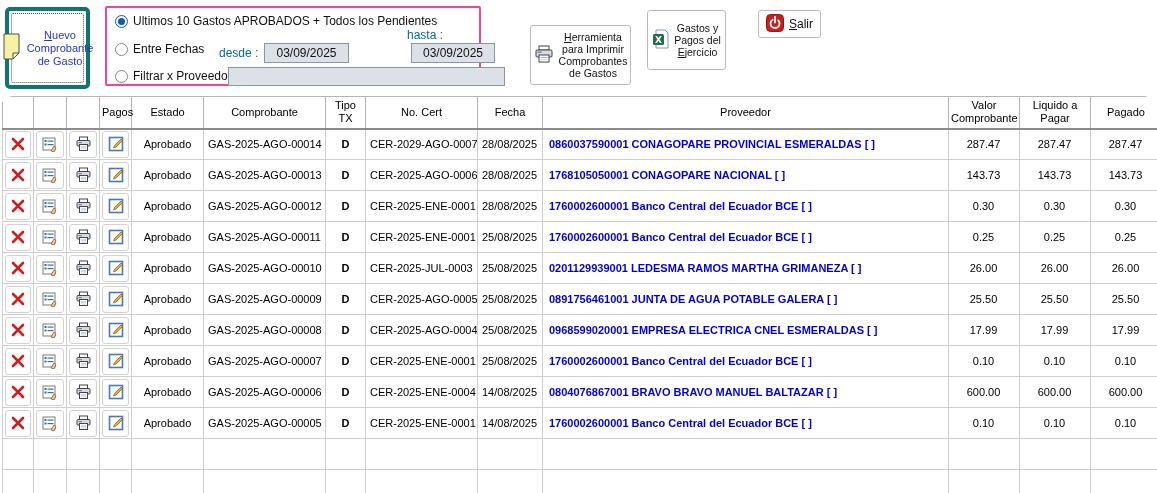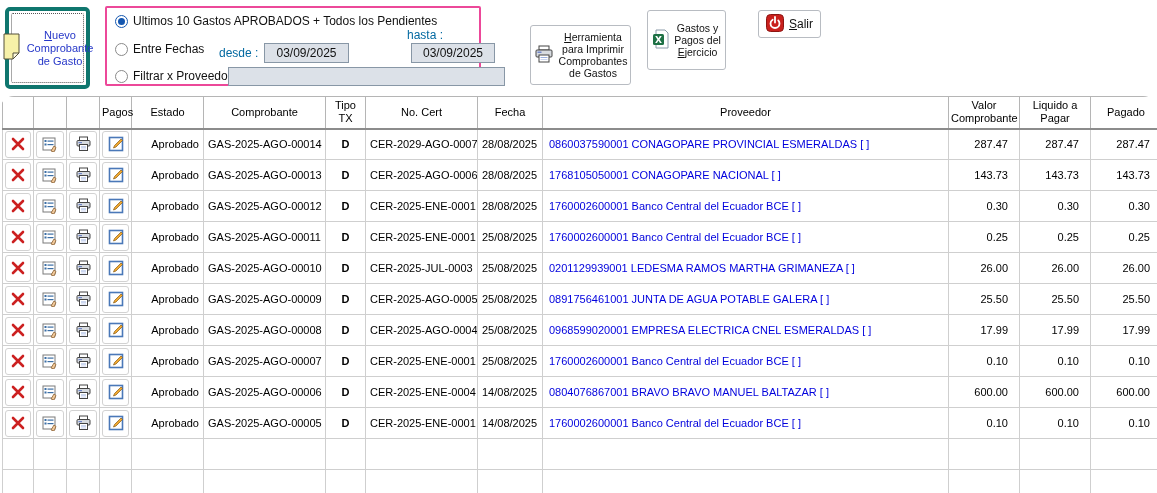--- a/index.html
+++ b/index.html
@@ -33,24 +33,24 @@
              font-size:10.5px; line-height:12px; color:#111; text-align:center; cursor:pointer; }
   .u-first::first-letter { text-decoration:underline; }
   .salir-label { font-size:12px; color:#111; }
 
   
   .grid { position:absolute; left:0; top:96px; width:1157px; height:472px; overflow:hidden;border-radius:14px; }
   table { border-collapse:collapse; table-layout:fixed; width:1159px; margin-left:2px; font-size:11px; }
   th { border:1px solid #b5b5b5; border-bottom:2px solid #8c8c8c; height:32px;
        font-weight:400; text-align:center; line-height:13px; padding:0 2px; color:#000; background:#fff; }
   td { border:1px solid #cfcfcf; height:31px; padding:0 4px; color:#000; background:#fff; overflow:hidden; white-space:nowrap; }
-  td.c { text-align:right; }
-  td.r { text-align:right; padding-right:11px;margin-left:35px; }
+  td.c { text-align:center; }
+  td.r { text-align:center; padding-right:5px;margin-left:35px; }
   td.tipo { text-align:center; font-weight:bold; }
-  td.prov { color:#0000dd; font-weight:normal; padding-left:6px; }
+  td.prov { color:#0000dd; font-weight:bold; padding-left:6px; }
   td.icon-cell { padding:1px 2px; }
   .cellbtn { width:100%; height:27px; background:#fff; border:1px solid #d2d2d2; border-radius:3px;
              display:flex; align-items:center; justify-content:center; cursor:pointer; padding:0; }
   tr.empty td { background:#fff; }
 </style>
 </head>
 <body>
 
 <div class="app">
 

